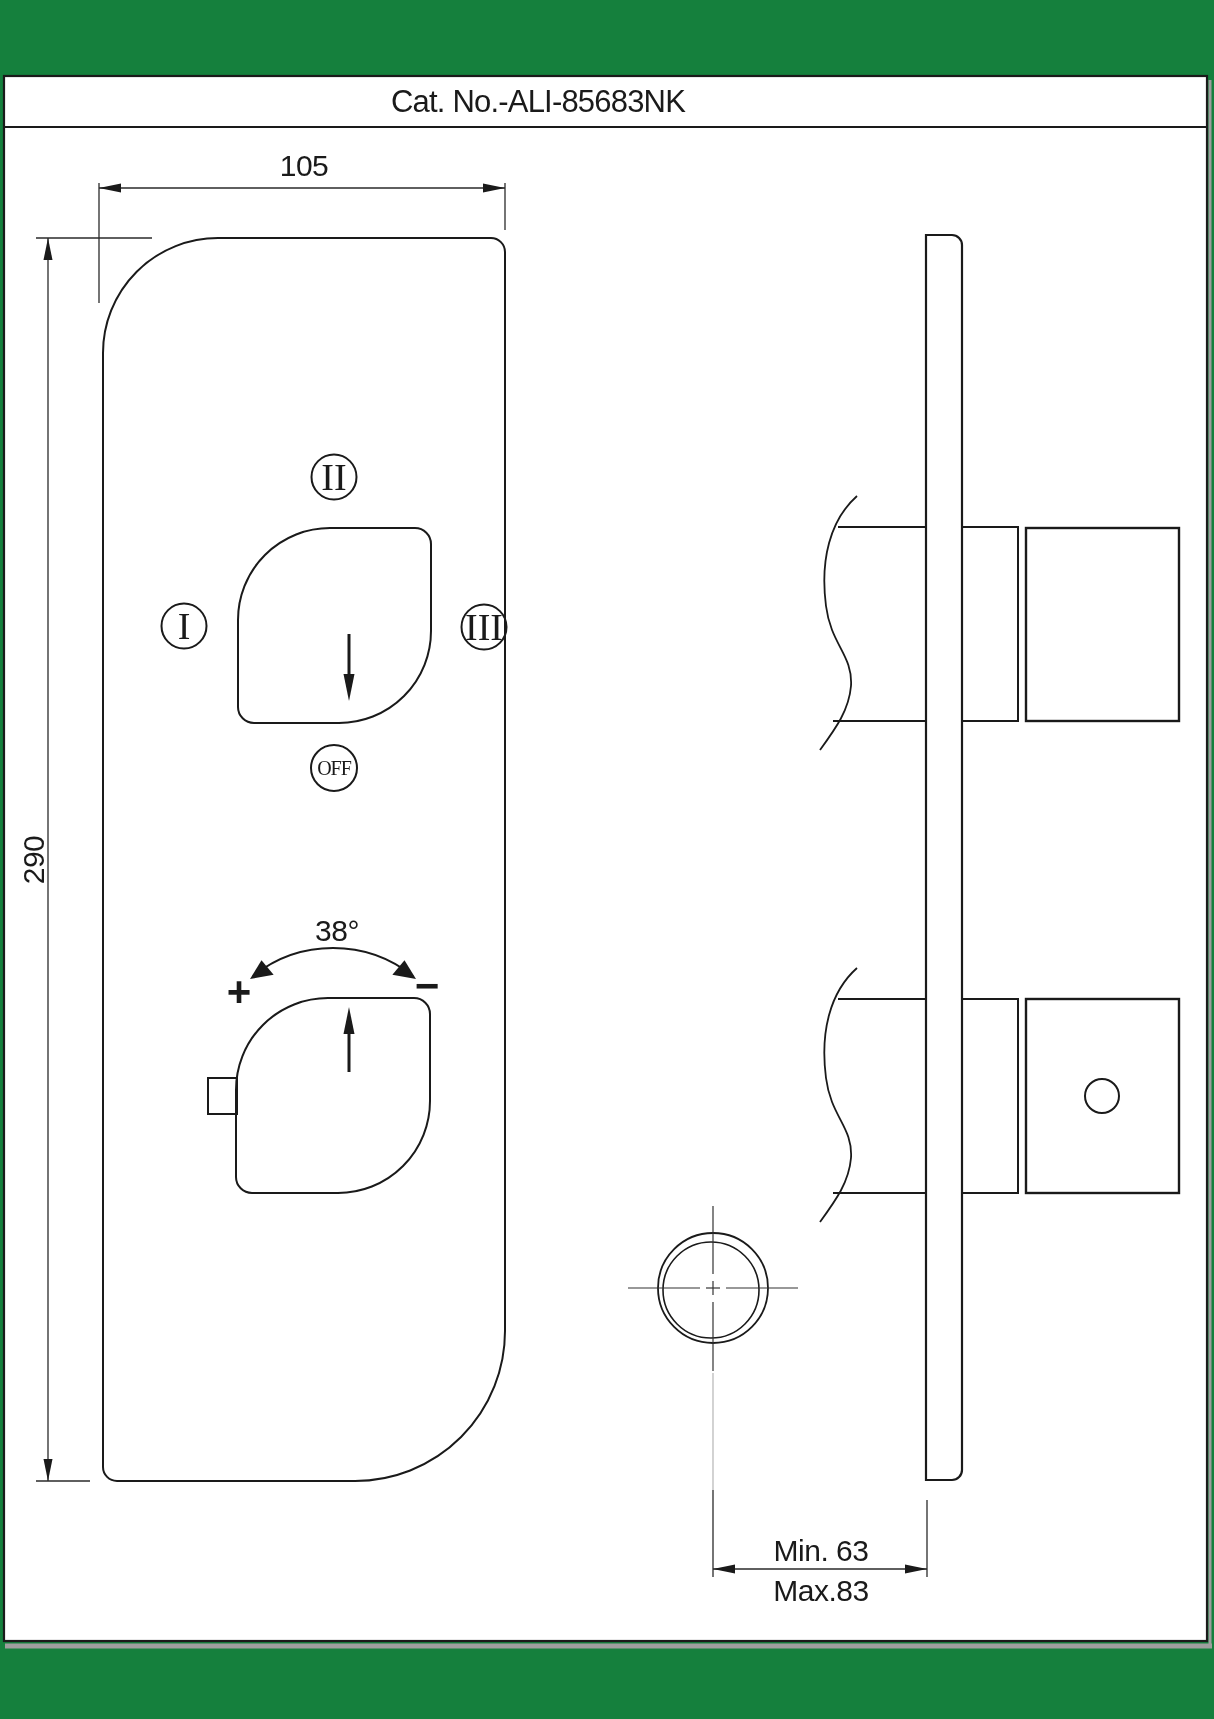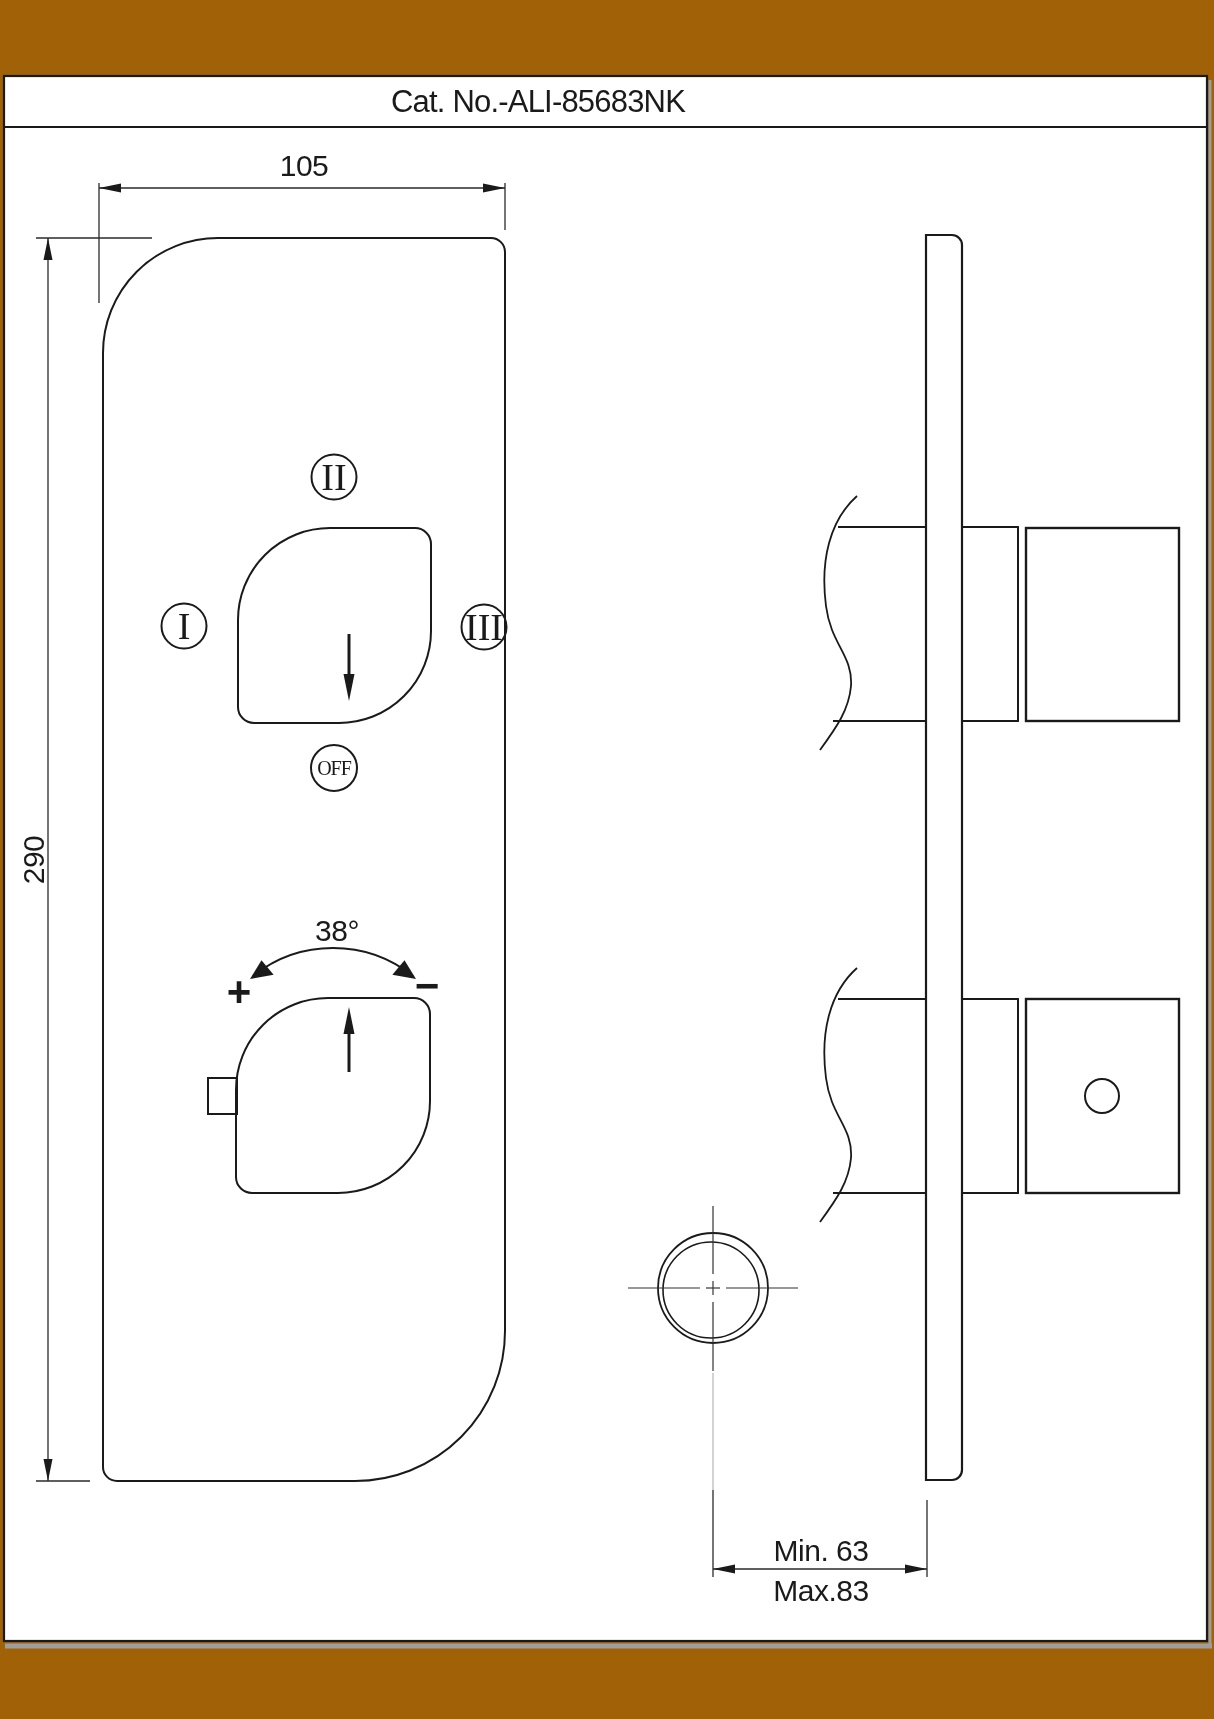--- a/index.html
+++ b/index.html
@@ -1,16 +1,16 @@
 <!DOCTYPE html>
 <html><head>
 <meta charset="utf-8">
 <style>
   html,body{margin:0;padding:0;background:#ffffff;}
-  .page{position:relative;width:1214px;height:1719px;background:#a16207;overflow:hidden;}
+  .page{position:relative;width:1214px;height:1719px;background:#15803d;overflow:hidden;}
   svg{display:block;}
   text{fill:#1a1a1a;}
   .dim-txt{font-family:"Liberation Sans",sans-serif;font-size:30px;letter-spacing:-0.5px;}
   .title-txt{font-family:"Liberation Sans",sans-serif;font-size:31px;letter-spacing:-0.8px;}
   .serif-txt{font-family:"Liberation Serif",serif;font-size:38px;}
   .off-txt{font-family:"Liberation Serif",serif;font-size:20px;letter-spacing:-1px;}
   .sign-txt{font-family:"Liberation Sans",sans-serif;font-size:42px;font-weight:700;}
 </style>
 </head>
 <body>

